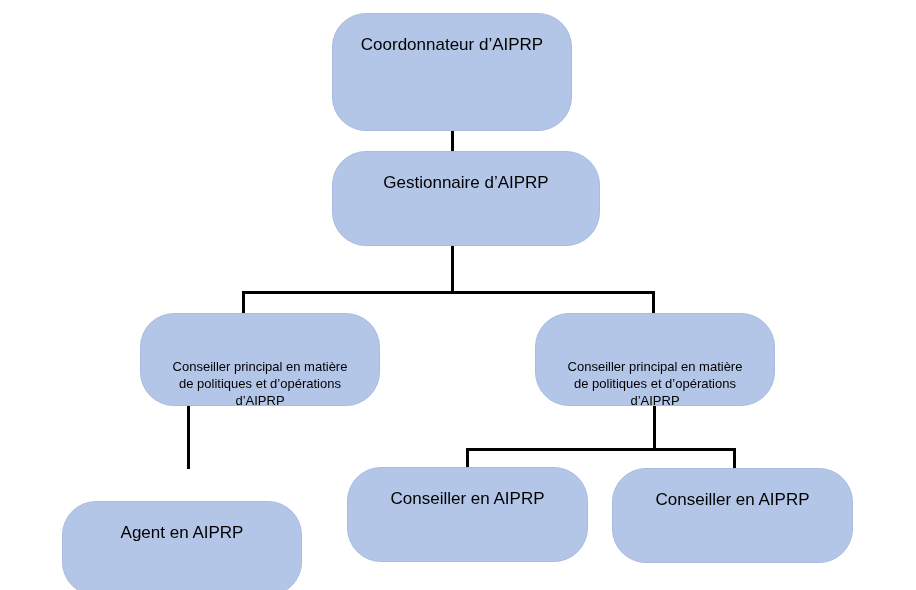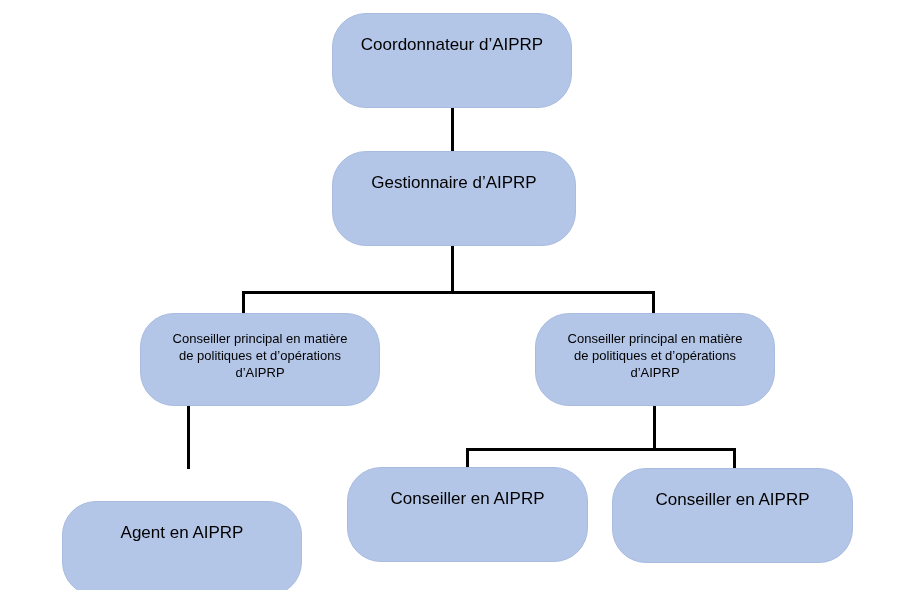--- a/index.html
+++ b/index.html
@@ -30,20 +30,21 @@
   .node .label {
     font-size: 17px;
     line-height: 20px;
     padding-top: 21px;
     white-space: pre-line;
   }
   .node.small .label {
     font-size: 13px;
     line-height: 17px;
     padding-top: 16px;
+    margin-top: 28px;
   }
   .connector {
     position: absolute;
     background: var(--line, #000000);
   }
 </style>
 </head>
 <body>
 
 <div class="canvas">
@@ -52,25 +53,25 @@
   <div class="connector" style="left:451px; top:245px; width:3px; height:48px;"></div>
   <div class="connector" style="left:242px; top:291px; width:413px; height:3px;"></div>
   <div class="connector" style="left:242px; top:291px; width:3px; height:24px;"></div>
   <div class="connector" style="left:652px; top:291px; width:3px; height:24px;"></div>
   <div class="connector" style="left:187px; top:405px; width:3px; height:64px;"></div>
   <div class="connector" style="left:653px; top:405px; width:3px; height:45px;"></div>
   <div class="connector" style="left:466px; top:448px; width:270px; height:3px;"></div>
   <div class="connector" style="left:466px; top:448px; width:3px; height:21px;"></div>
   <div class="connector" style="left:733px; top:448px; width:3px; height:21px;"></div>
 
-  <div class="node" style="left:332px; top:13px; width:240px; height:95px;">
+  <div class="node" style="left:332px; top:13px; width:240px; height:118px;">
     <span class="label">Coordonnateur d’AIPRP</span>
   </div>
 
-  <div class="node" style="left:332px; top:151px; width:244px; height:95px;">
+  <div class="node" style="left:332px; top:151px; width:268px; height:95px;">
     <span class="label">Gestionnaire d’AIPRP</span>
   </div>
 
   <div class="node small" style="left:140px; top:313px; width:240px; height:93px;">
     <span class="label">Conseiller principal en matière
 de politiques et d’opérations
 d’AIPRP</span>
   </div>
 
   <div class="node small" style="left:535px; top:313px; width:240px; height:93px;">

